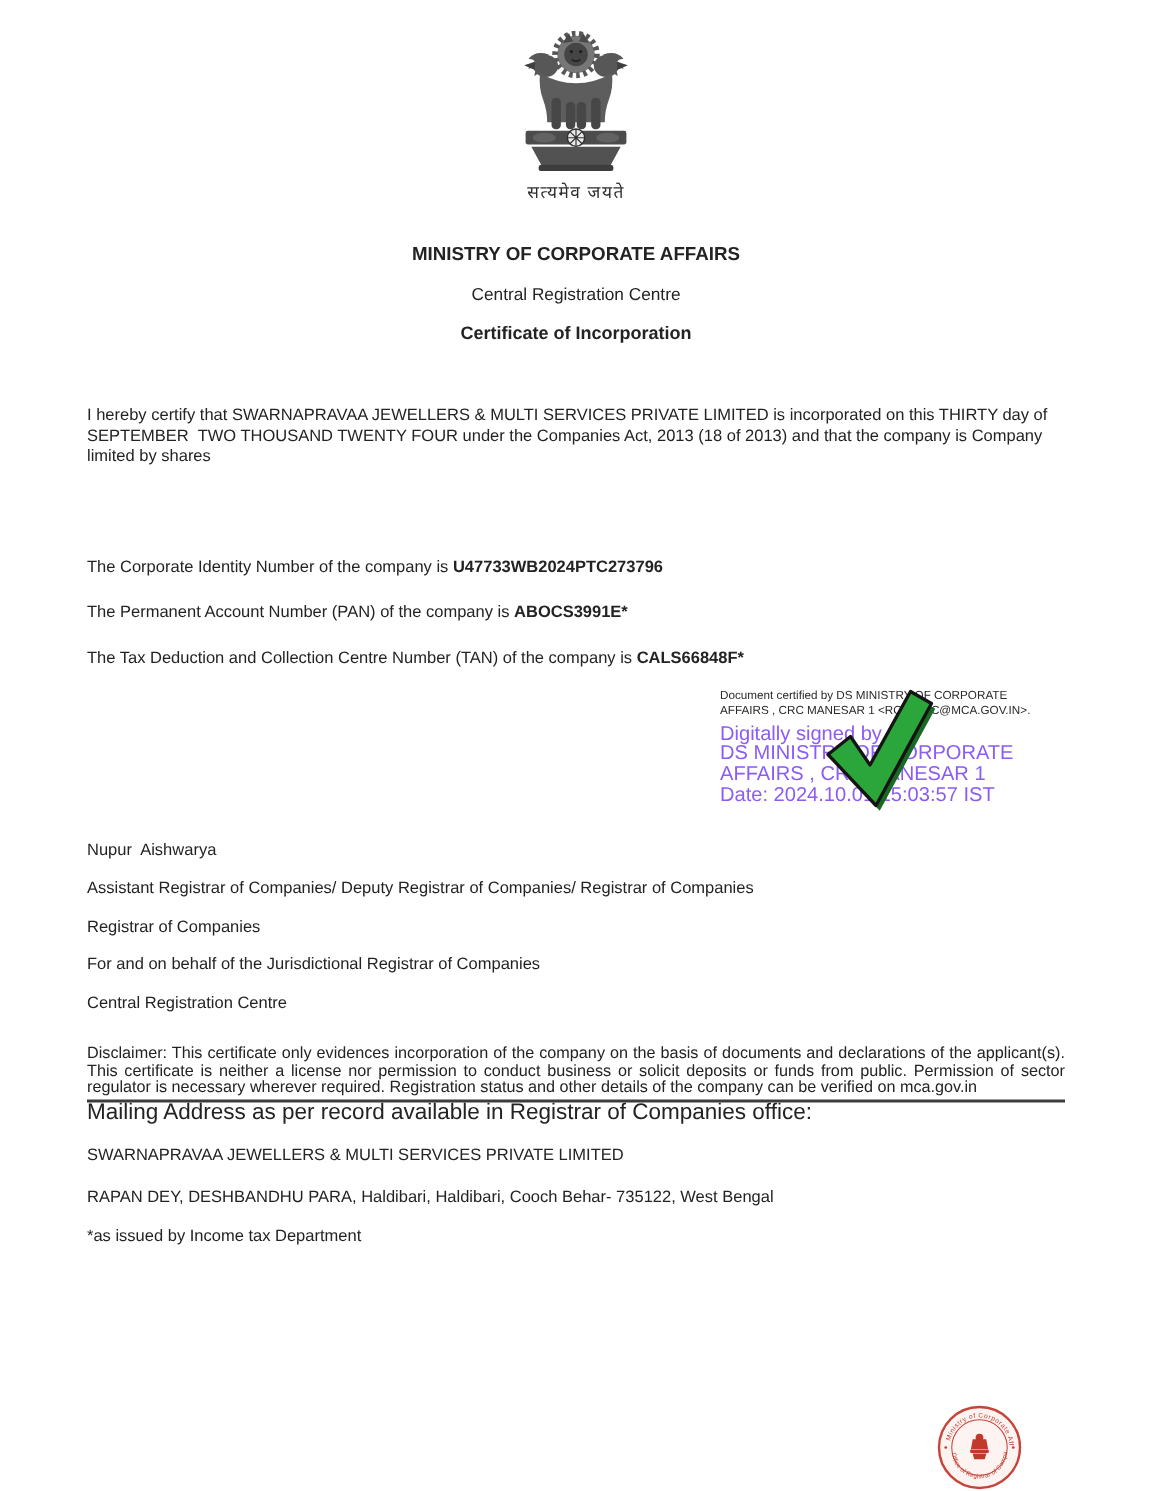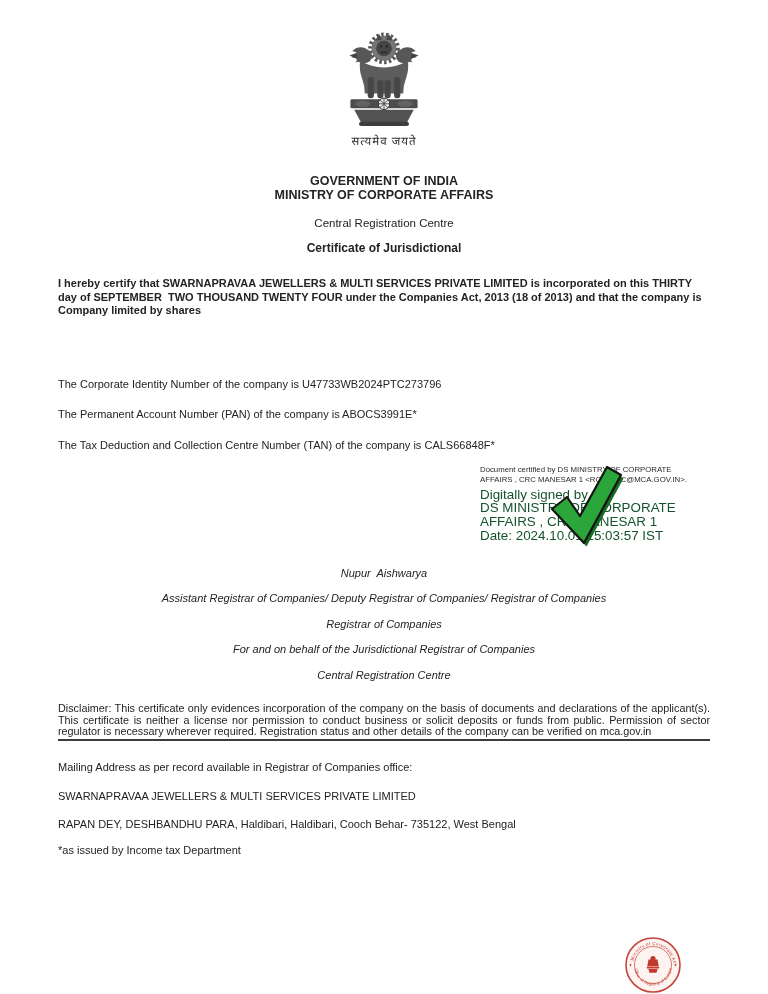--- a/index.html
+++ b/index.html
@@ -2,60 +2,60 @@
 <html><head>
 <meta charset="utf-8">
 <style>
   html,body{margin:0;padding:0;}
   body{
     width:768px;height:994px;background:#ffffff;
     font-family:"Liberation Sans", sans-serif;color:#232323;
     position:relative;overflow:hidden;
   }
   .page{position:relative;width:768px;height:994px;}
-  .content{padding:16px 58px;}
+  .content{padding:4px 58px;}
 
   
   .emblem-wrap{padding-top:12px;text-align:center;}
   .emblem-svg{width:96px;height:104px;display:block;margin:0 auto;}
   .motto{font-size:11.5px;line-height:14px;color:#2c2c2c;margin-top:2px;letter-spacing:1px;}
 
   
   .hdr{text-align:center;margin-top:26px;}
   .hdr-bold{font-weight:bold;font-size:12.5px;line-height:14px;}
   .hdr-sub{font-size:11.5px;line-height:13px;margin-top:15px;}
   .hdr-title{font-weight:bold;font-size:12px;line-height:14px;margin-top:11px;}
   .pursuant{font-size:11px;line-height:13px;margin-top:9px;text-align:center;}
 
   
   p{margin:0;}
   .para{font-size:11px;line-height:13.5px;}
   .pre{white-space:pre-wrap;}
-  .certify{margin-top:22px;font-weight:bold;}
+  .certify{margin-top:42px;}
   .idline-first{margin-top:60px;}
   .idline{margin-top:17px;}
   .given{margin-top:15px;}
-  b{font-weight:normal;}
+  b{font-weight:bold;}
 
   
   .sig-block{position:relative;margin-left:422px;margin-top:13px;width:238px;}
   .sig-note{font-size:7.8px;line-height:9.8px;color:#2a2a2a;}
-  .sig-text{font-size:13.4px;line-height:13.8px;margin-top:3px;color:#14532d;}
+  .sig-text{font-size:13.4px;line-height:13.8px;margin-top:3px;color:#8b5cf6;}
   .check-svg{position:absolute;left:64px;top:-3px;width:80px;height:88px;}
 
   
-  .officer{text-align:center;font-style:italic;}
+  .officer{text-align:left;}
   .officer-name{margin-top:24px;}
   .officer-role{margin-top:12px;}
 
   
   .disclaimer{margin-top:21px;font-size:10.8px;line-height:11.5px;text-align:justify;}
   .mca{cursor:pointer;}
   .divider{border:0;border-top:2px solid #3c3c3c;margin:1px 0 0 0;}
-  .mailing-heading{margin-top:20px;font-size:11px;line-height:13px;}
+  .mailing-heading{margin-top:0;font-size:15px;line-height:13px;}
   .company-name{margin-top:16px;}
   .company-address{margin-top:15px;}
   .footnote{margin-top:12px;}
 
   
   .seal{position:absolute;right:84px;top:936px;width:62px;height:58px;}
   .seal-svg{width:62px;height:58px;display:block;}
 </style>
 </head>
 <body>
@@ -99,24 +99,23 @@
         <circle cx="50" cy="77.8" r="6" fill="#e8e8e8" stroke="#303030" stroke-width="1"></circle>
         <path d="M44 77.8H56M50 71.8V83.8M45.8 73.6l8.4 8.4M54.2 73.6l-8.4 8.4" stroke="#303030" stroke-width=".8"></path>
 
         <path fill="#525252" d="M19 84h62l-7 13q-24 6-48 0z"></path>
         <rect x="24" y="96.5" width="52" height="4.5" rx="2.2" fill="#3d3d3d"></rect>
       </svg>
       <div class="motto">सत्यमेव जयते</div>
     </div>
 
     <div class="hdr">
-      <div class="hdr-bold">GOVERNMENT OF INDIA</div>
       <div class="hdr-bold">MINISTRY OF CORPORATE AFFAIRS</div>
       <div class="hdr-sub">Central Registration Centre</div>
-      <div class="hdr-title">Certificate of Jurisdictional</div>
+      <div class="hdr-title">Certificate of Incorporation</div>
     </div>
 
     <p class="para pre certify">I hereby certify that SWARNAPRAVAA JEWELLERS &amp; MULTI SERVICES PRIVATE LIMITED is incorporated on this THIRTY day of SEPTEMBER  TWO THOUSAND TWENTY FOUR under the Companies Act, 2013 (18 of 2013) and that the company is Company limited by shares</p>
 
     <p class="para idline-first"><span>The Corporate Identity Number of the company is </span><b>U47733WB2024PTC273796</b></p>
 
     <p class="para idline"><span>The Permanent Account Number (PAN) of the company is </span><b>ABOCS3991E*</b></p>
 
     <p class="para idline"><span>The Tax Deduction and Collection Centre Number (TAN) of the company is </span><b>CALS66848F*</b></p>
 

